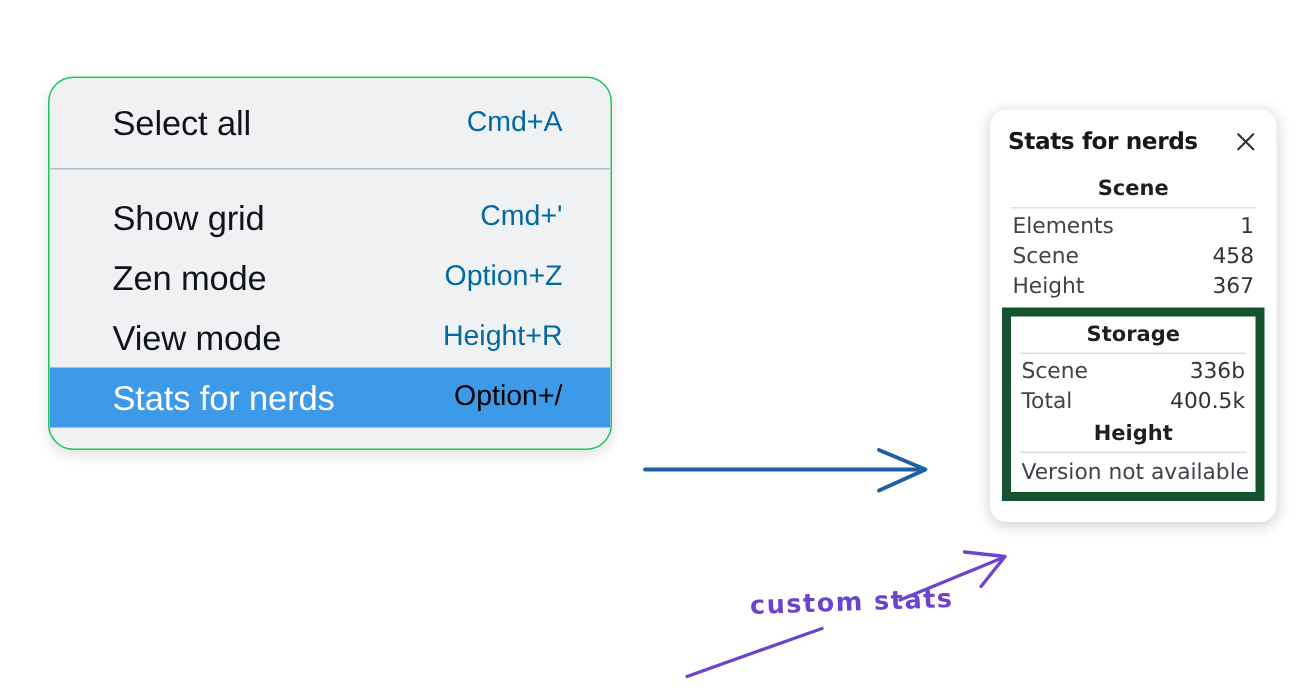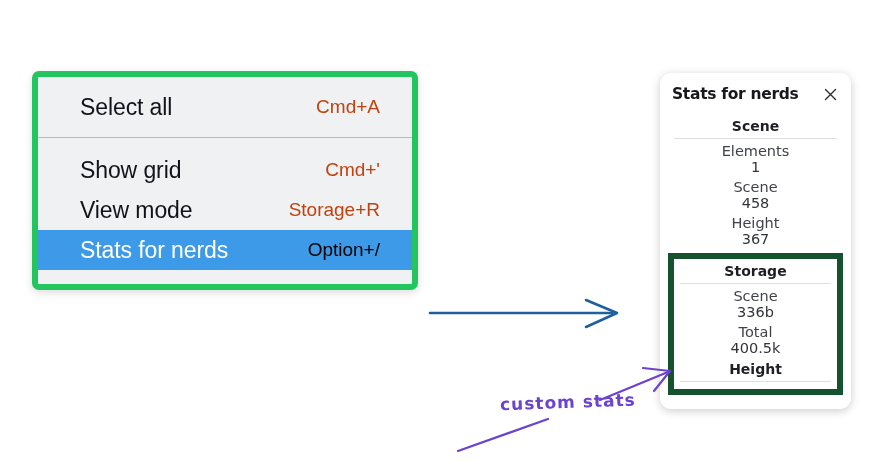--- a/index.html
+++ b/index.html
@@ -18,25 +18,24 @@
     overflow: hidden;
   }
 
   
   #context-menu {
     position: absolute;
     left: 32px;
     top: 51px;
     width: 374px;
     background: #f0f1f3;
-    border: 6px solid #22c55e;
-    border-radius: 7px;
+    border: 1px solid #22c55e;
+    border-radius: 17px;
     box-shadow: 0 3px 9px rgba(0,0,0,0.13);
     overflow: hidden;
-    margin-top: 20px;
   }
   .menu-group { padding: 0; }
   #menu-group-1 { padding-top: 10px; padding-bottom: 10px; }
   #menu-divider {
     height: 1px;
     background: #b6bcc6;
     width: 100%;
   }
   #menu-group-2 { padding-top: 12px; padding-bottom: 14px; }
 
@@ -50,21 +49,21 @@
     cursor: default;
   }
   .menu-label {
     font-size: 23px;
     color: #11131a;
     letter-spacing: -0.1px;
     white-space: nowrap;
   }
   .menu-shortcut {
     font-size: 19px;
-    color: #c2410c;
+    color: #0369a1;
     white-space: nowrap;
   }
   .menu-item.selected { background: #3d9ae8; }
   .menu-item.selected .menu-label { color: #ffffff; }
   .menu-item.selected .menu-shortcut { color: #000000; }
 
   
   #stats-panel {
     position: absolute;
     left: 660px;
@@ -110,21 +109,20 @@
     background: #dddfe3;
     margin: 0 2px 2px 2px;
   }
   .stat-row {
     display: flex;
     align-items: center;
     justify-content: space-between;
     padding: 2px 3px;
     font-size: 14.5px;
     color: #41434a;
-    flex-direction: column;
   }
   .stat-key { white-space: nowrap; }
   .stat-val { white-space: nowrap; color: #32343a; }
 
   #custom-stats-box {
     border: 6px solid #14532d;
     margin: 4px -4px 0 -4px;
     padding: 1px 4px 5px 4px;
   }
   #version-text {
@@ -169,22 +167,26 @@
     </div>
 
     <div id="menu-divider"></div>
 
     <div class="menu-group" id="menu-group-2">
       <div class="menu-item">
         <span class="menu-label">Show grid</span>
         <span class="menu-shortcut">Cmd+'</span>
       </div>
       <div class="menu-item">
+        <span class="menu-label">Zen mode</span>
+        <span class="menu-shortcut">Option+Z</span>
+      </div>
+      <div class="menu-item">
         <span class="menu-label">View mode</span>
-        <span class="menu-shortcut">Storage+R</span>
+        <span class="menu-shortcut">Height+R</span>
       </div>
       <div class="menu-item selected">
         <span class="menu-label">Stats for nerds</span>
         <span class="menu-shortcut">Option+/</span>
       </div>
     </div>
 
   </div>
 
   <div id="stats-panel">
@@ -226,20 +228,21 @@
         </div>
         <div class="stat-row">
           <span class="stat-key">Total</span>
           <span class="stat-val">400.5k</span>
         </div>
       </div>
 
       <div>
         <div class="section-heading">Height</div>
         <div class="section-rule"></div>
+        <div id="version-text">Version not available</div>
       </div>
 
     </div>
 
   </div>
 
   <svg id="annotations" viewBox="0 0 873 461">
 
     <g>
       <path d="M430 313 L612 313" stroke="#1f5f9e" stroke-width="2.6" stroke-linecap="round" fill="none"></path>

